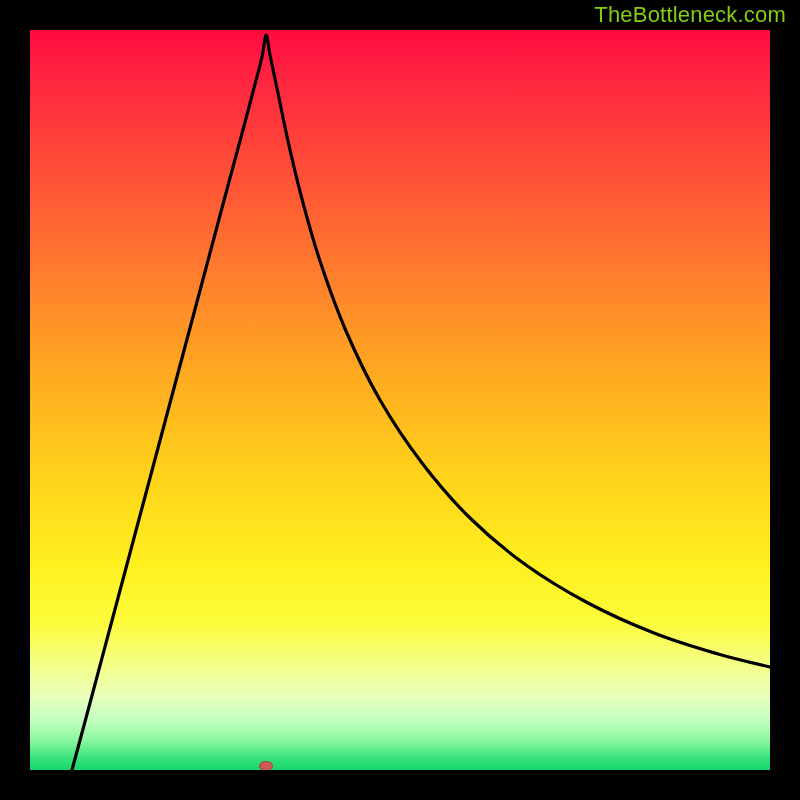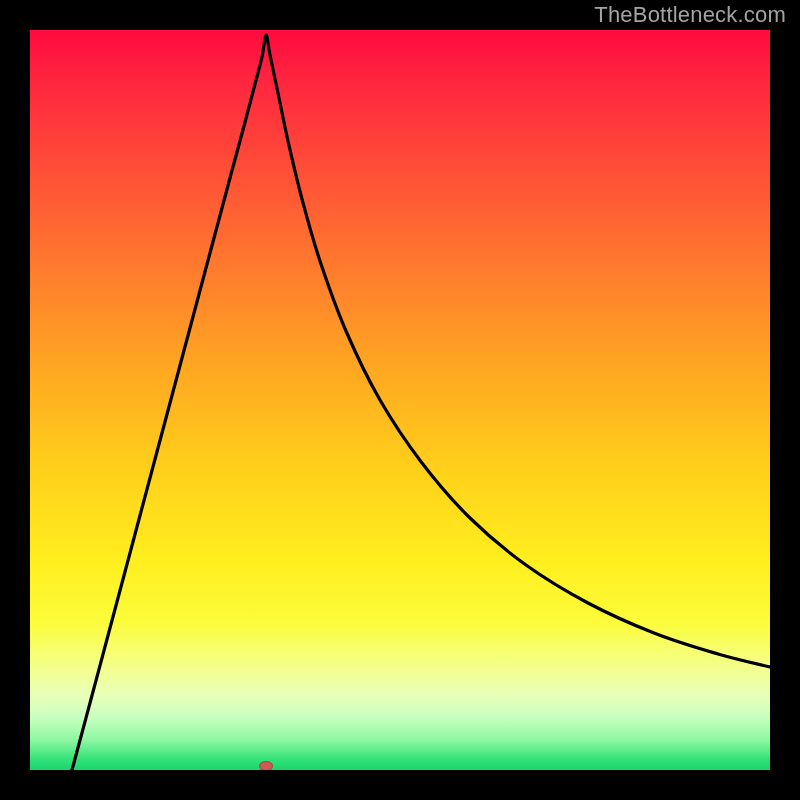--- a/index.html
+++ b/index.html
@@ -13,21 +13,21 @@
   .frame {
     position: relative;
     width: 800px;
     height: 800px;
     background: #000;
   }
   .watermark {
     position: absolute;
     top: 2px;
     right: 14px;
-    color: #a3a3a3;
+    color: #84cc16;
     font-family: Arial, Helvetica, sans-serif;
     font-size: 22px;
     letter-spacing: 0.2px;
     z-index: 5;
   }
   .plot-area {
     position: absolute;
     left: 30px;
     top: 30px;
     width: 740px;

